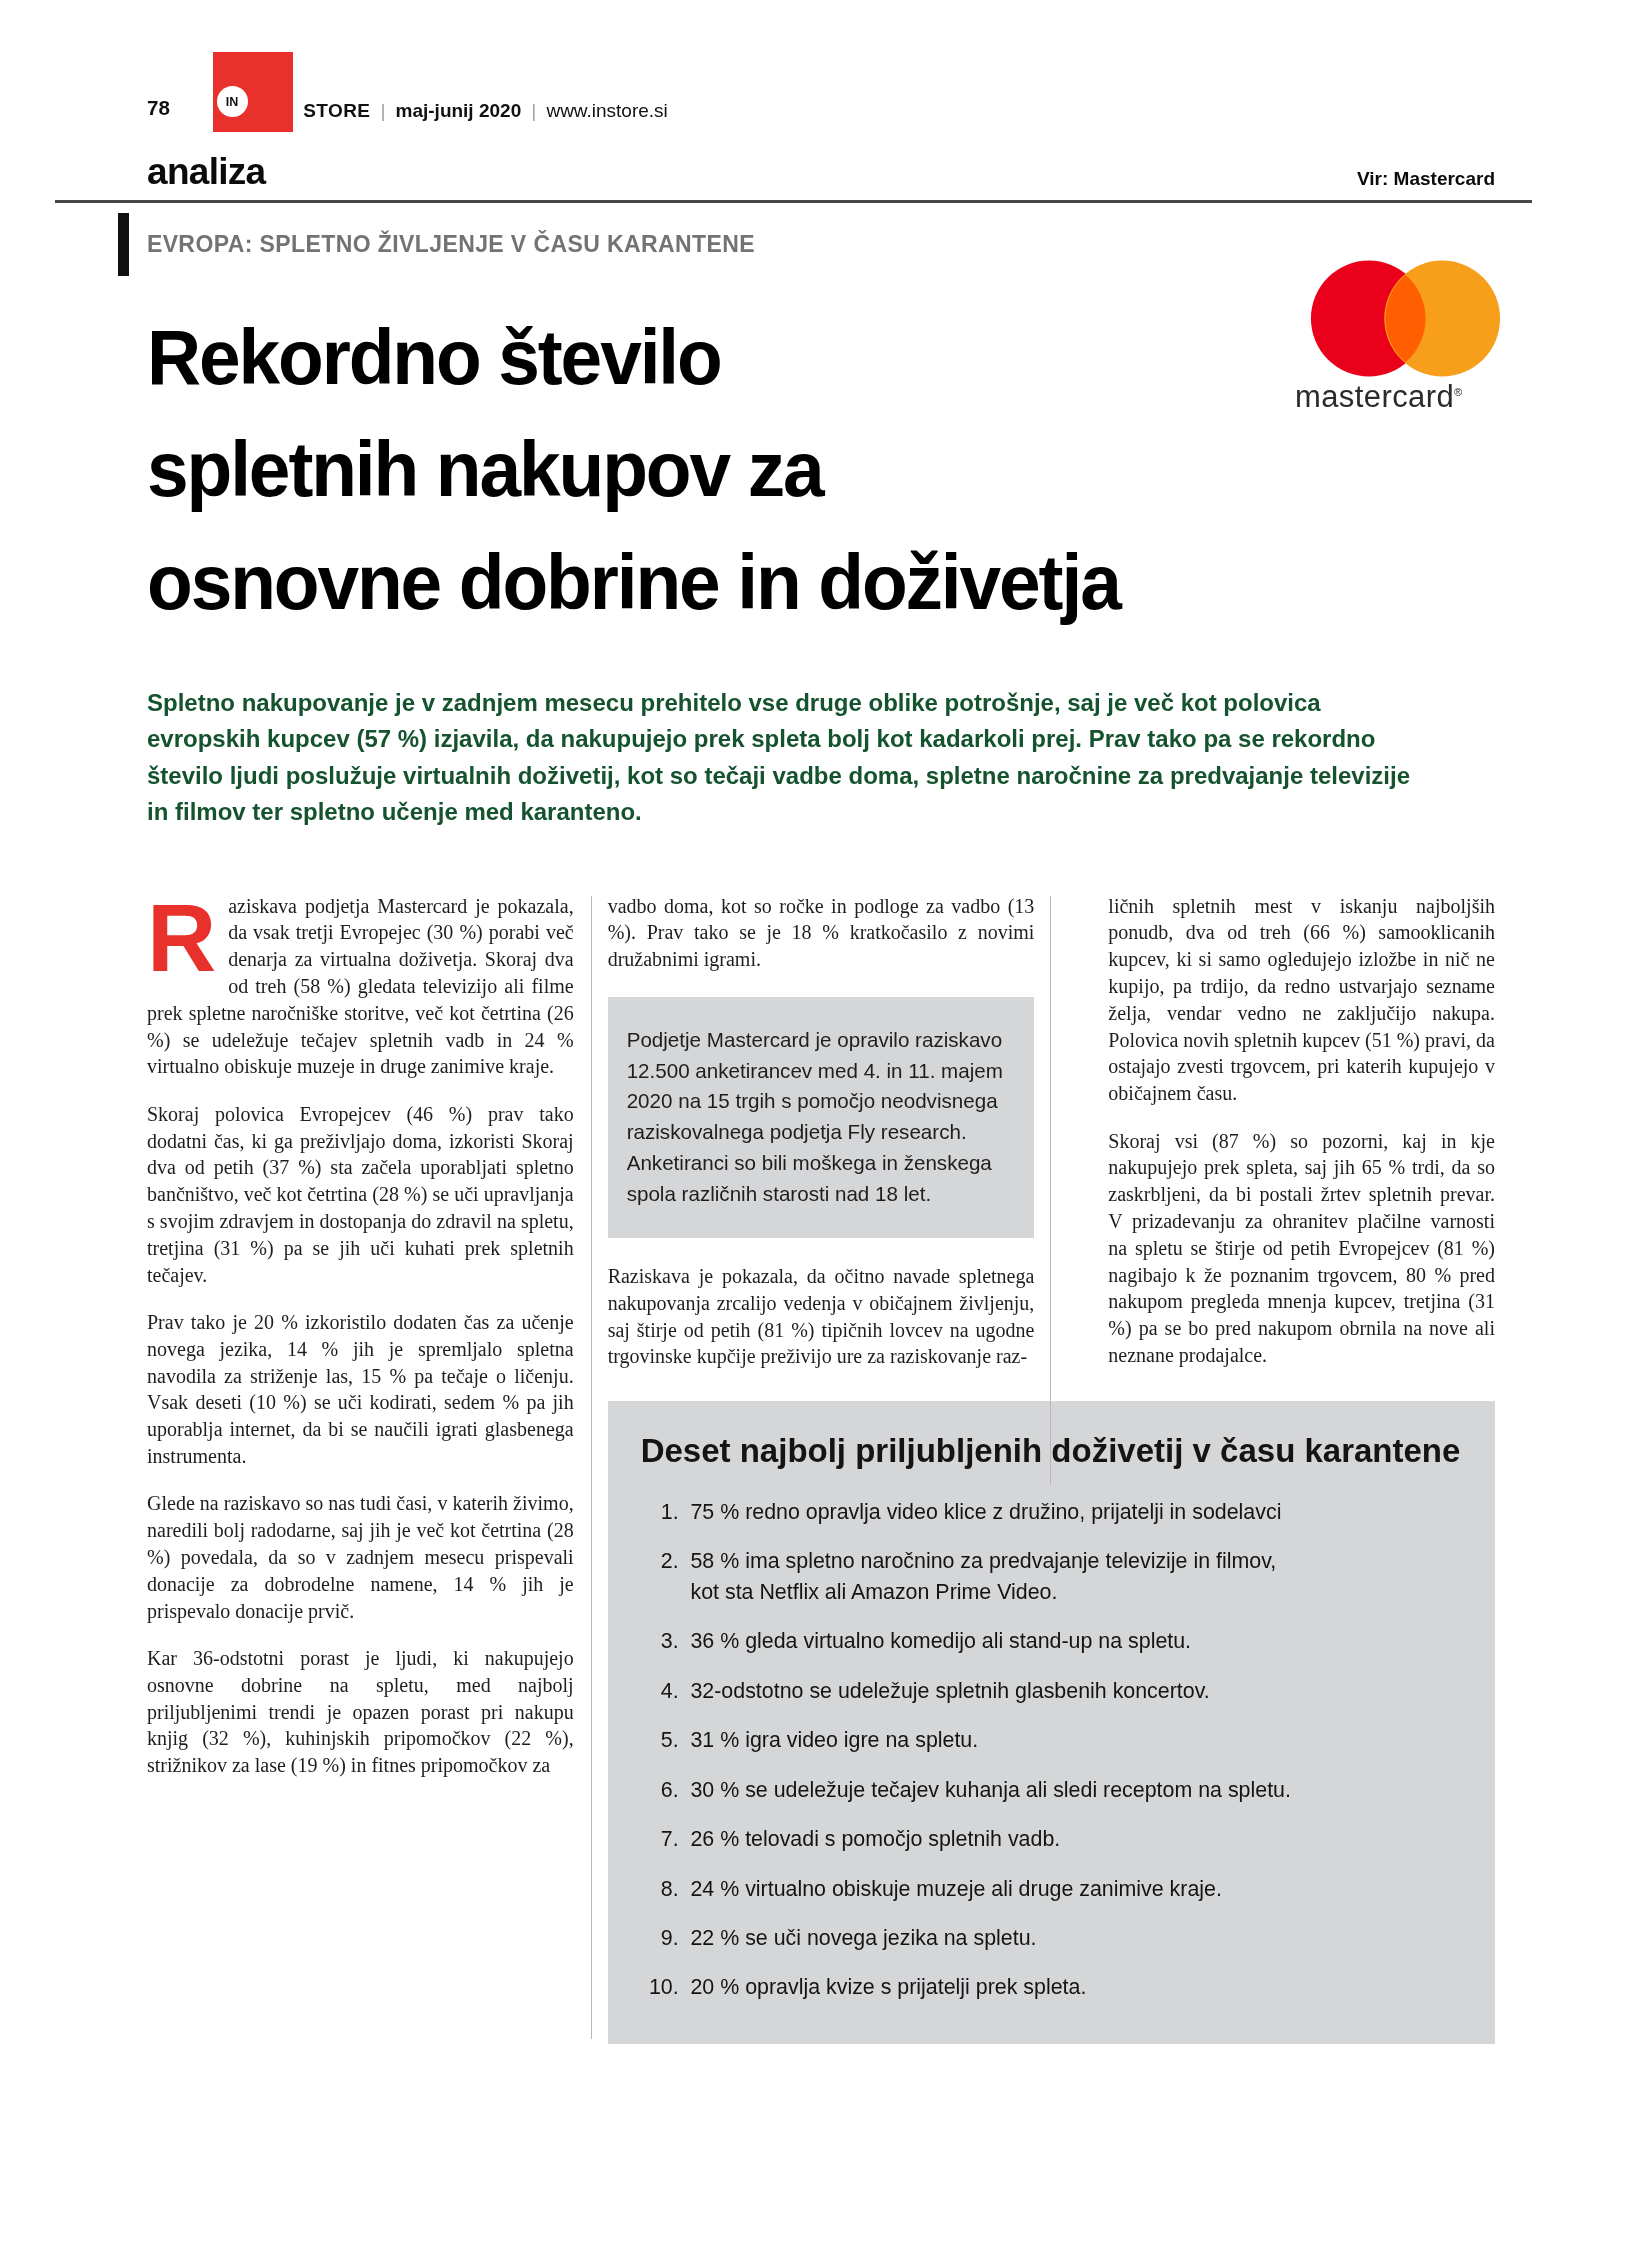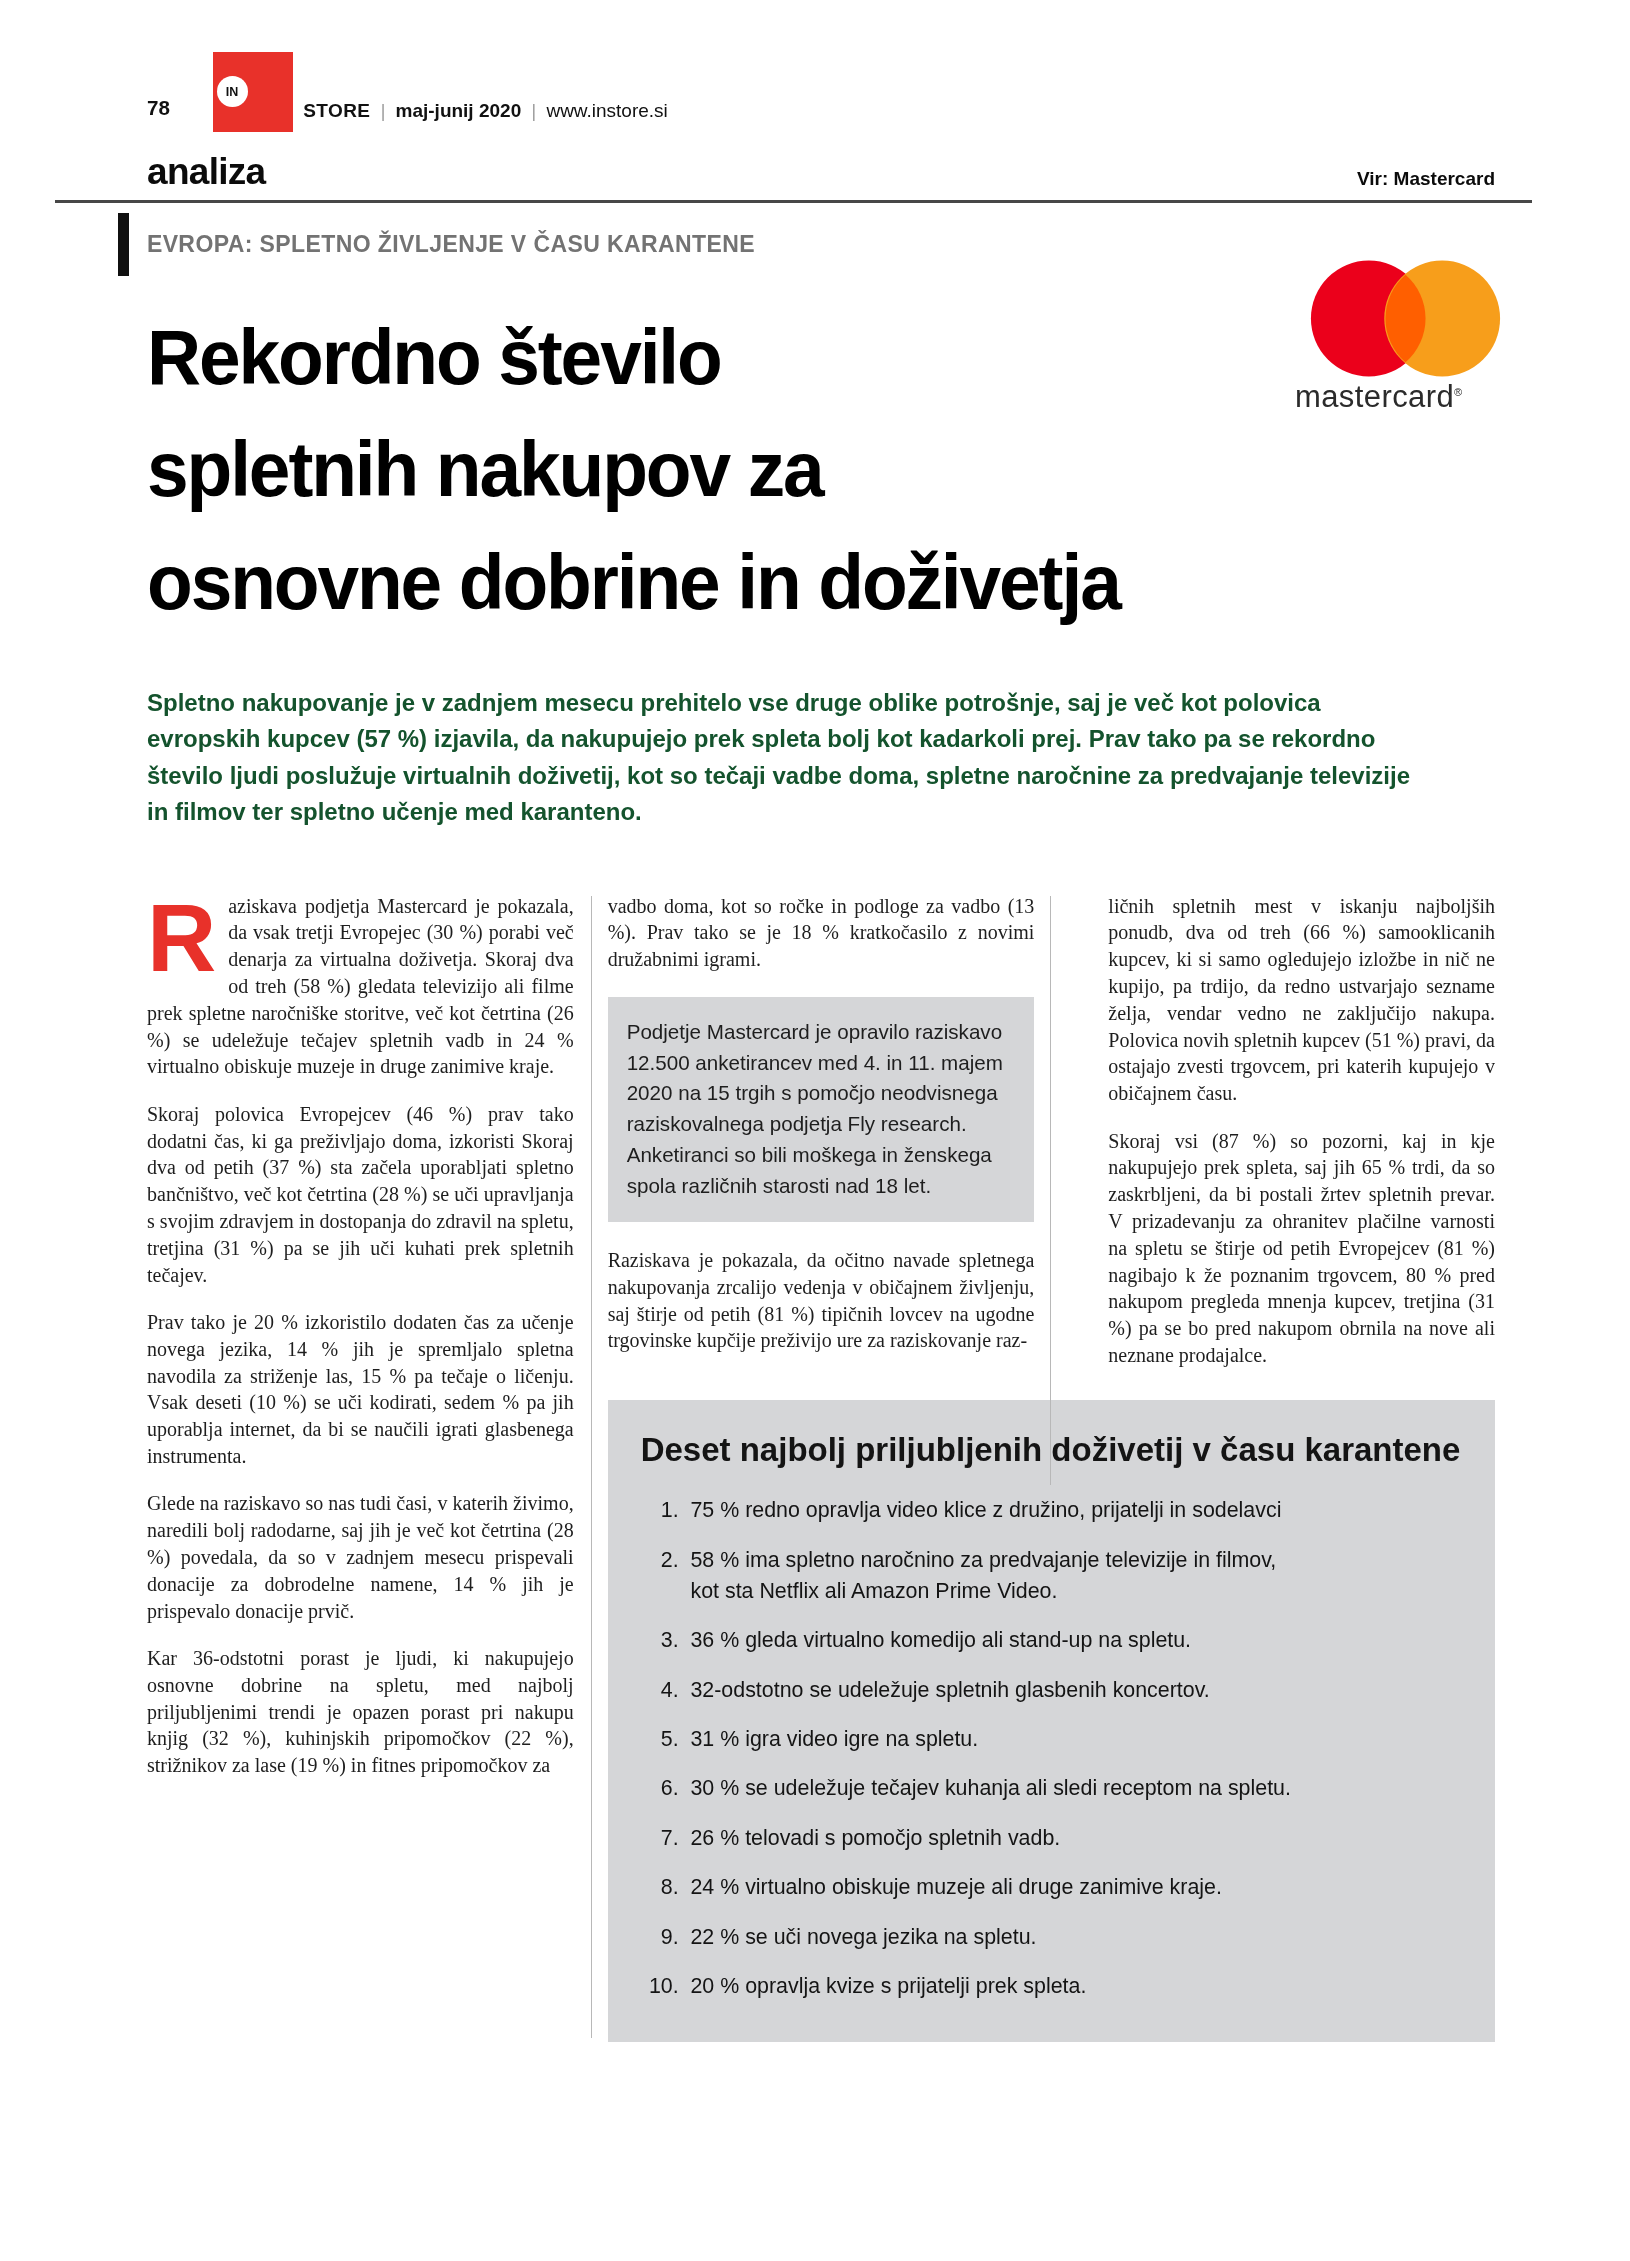--- a/index.html
+++ b/index.html
@@ -13,21 +13,21 @@
   
   .masthead { display:flex; align-items:flex-end; }
   .page-num {
     font-family:"Liberation Sans", sans-serif; font-weight:bold;
     font-size:20.6px; padding-bottom:11.8px; margin-right:43px; color:#111;
   }
   .logo-square {
     width:80px; height:80px; background:#e8312a; position:relative; margin-right:10.3px;
   }
   .logo-circle {
-    position:absolute; left:3.7px; bottom:25px; width:31px; height:31px; background:#ffffff;
+    position:absolute; left:3.7px; bottom:15px; width:31px; height:31px; background:#ffffff;
     border-radius:50%; display:flex; align-items:center; justify-content:center;
     font-family:"Liberation Sans", sans-serif; font-weight:bold; font-size:12.5px; color:#111;
   }
   .masthead-text {
     font-family:"Liberation Sans", sans-serif; font-size:19px; padding-bottom:10.3px;
     display:flex; align-items:baseline; gap:10.3px; color:#111;
   }
   .logo-store { font-weight:bold; letter-spacing:0.4px; }
   .mh-sep { color:#9a9a9a; font-weight:normal; font-size:17.7px; }
   .mh-issue { font-weight:bold; }
@@ -90,21 +90,21 @@
   .dropcap {
     float:left; font-family:"Liberation Sans", sans-serif; font-weight:bold;
     color:#e8312a; font-size:96px; line-height:0.82; padding:5.9px 11.8px 0 0;
   }
   .colsep { position:absolute; top:2.9px; width:0.7px; background:#b8b8b8; }
   .colsep-1 { left:444px; bottom:4.4px; }
   .colsep-2 { left:903px; height:589px; }
 
   
   .infobox {
-    background:#d5d6d8; padding:20px 19px; margin:23.6px 0 25px 0;
+    background:#d5d6d8; padding:28px 19px; margin:23.6px 0 25px 0;
     font-family:"Liberation Sans", sans-serif; font-size:20.6px; line-height:1.5; color:#1e1e1e;
   }
 
   
   .bottom-box {
     grid-column:2 / 4; grid-row:2; align-self:start;
     background:#d5d6d8; margin-top:10.3px; padding:31px 33px 22px 33px;
     font-family:"Liberation Sans", sans-serif; color:#141414;
   }
   .bb-title { font-weight:bold; font-size:33px; margin-bottom:26.5px; }

